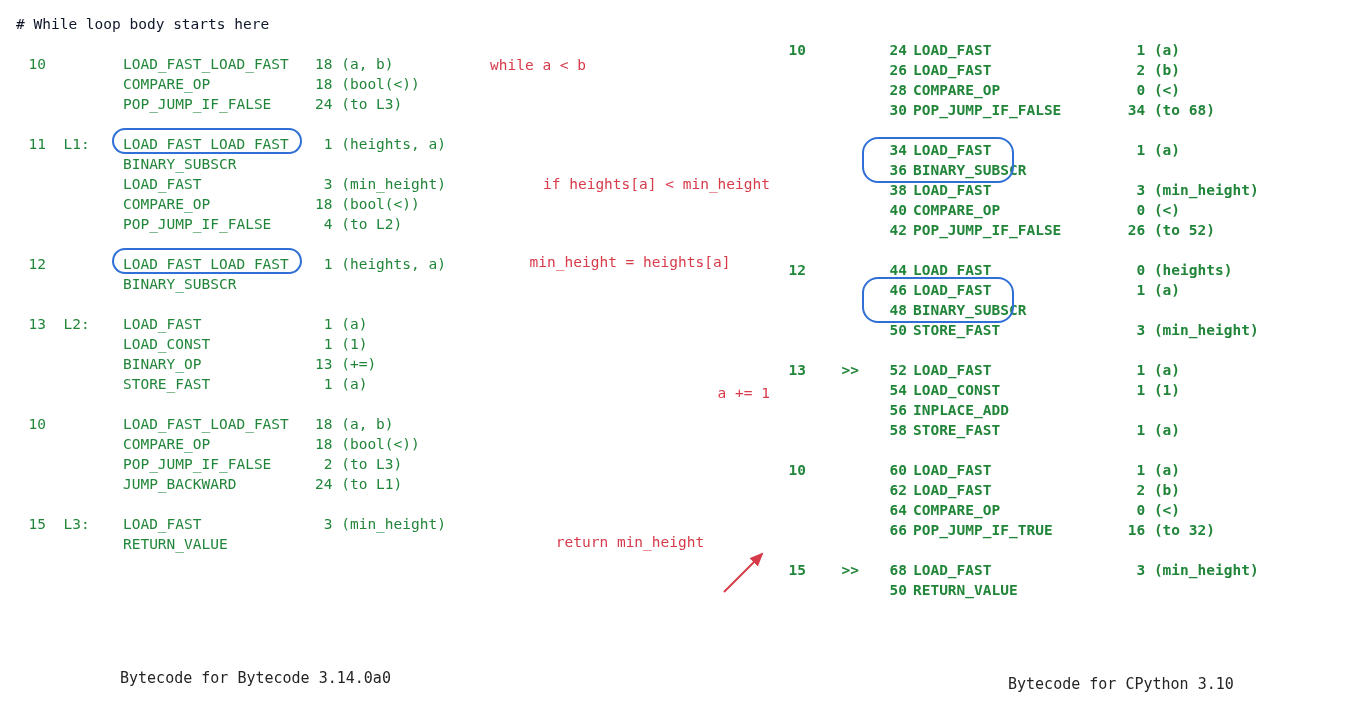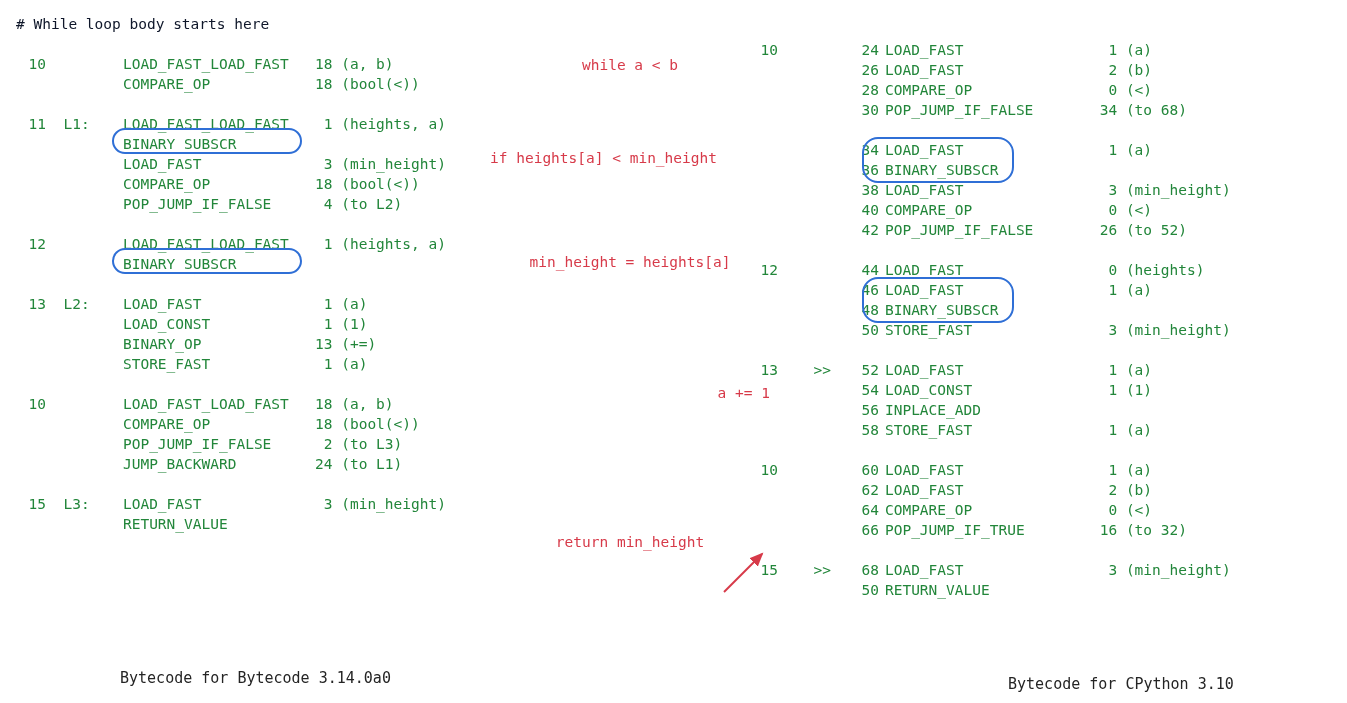--- a/index.html
+++ b/index.html
@@ -30,21 +30,22 @@
   }
   #mid-block {
     position: absolute;
     top: 14px;
     left: 490px;
     width: 280px;
   }
   #right-block {
     position: absolute;
     top: 40px;
-    left: 748px;
+    left: 776px;
+    font-weight: bold;
   }
   .opname { display:inline-block; min-width:170px; }
   .ln   { display:inline-block; width:30px; text-align:right; }
   .lbl  { display:inline-block; width:42px; text-align:right; }
   .arg  { }
   .mark { display:inline-block; width:36px; text-align:center; }
   .off  { display:inline-block; width:30px; text-align:right; margin-right:6px;}
   .argR { display:inline-block; min-width:24px; text-align:right; margin-left:6px;}
   .argT {}
   .circle {
@@ -66,20 +67,21 @@
 </style>
 </head>
 <body>
 
 <div id="left-block">
   <div class="row cmt"># While loop body starts here</div>
   <div class="gap"></div>
   <div id="left-rows">
       <div class="row g"><span class="ln"> 10</span>  <span class="lbl">      </span>  <span class="opname">LOAD_FAST_LOAD_FAST   </span><span class="arg">18 (a, b)</span></div>
       <div class="row g"><span class="ln">   </span>  <span class="lbl">      </span>  <span class="opname">COMPARE_OP            </span><span class="arg">18 (bool(&lt;))</span></div>
+      <div class="row g"><span class="ln">   </span>  <span class="lbl">      </span>  <span class="opname">POP_JUMP_IF_FALSE     </span><span class="arg">24 (to L3)</span></div>
       <div class="gap"></div>
       <div class="row g"><span class="ln"> 11</span>  <span class="lbl">L1:   </span>  <span class="opname">LOAD_FAST_LOAD_FAST   </span><span class="arg"> 1 (heights, a)</span></div>
       <div class="row g"><span class="ln">   </span>  <span class="lbl">      </span>  <span class="opname">BINARY_SUBSCR         </span><span class="arg"></span></div>
       <div class="row g"><span class="ln">   </span>  <span class="lbl">      </span>  <span class="opname">LOAD_FAST             </span><span class="arg"> 3 (min_height)</span></div>
       <div class="row g"><span class="ln">   </span>  <span class="lbl">      </span>  <span class="opname">COMPARE_OP            </span><span class="arg">18 (bool(&lt;))</span></div>
       <div class="row g"><span class="ln">   </span>  <span class="lbl">      </span>  <span class="opname">POP_JUMP_IF_FALSE     </span><span class="arg"> 4 (to L2)</span></div>
       <div class="gap"></div>
       <div class="row g"><span class="ln"> 12</span>  <span class="lbl">      </span>  <span class="opname">LOAD_FAST_LOAD_FAST   </span><span class="arg"> 1 (heights, a)</span></div>
       <div class="row g"><span class="ln">   </span>  <span class="lbl">      </span>  <span class="opname">BINARY_SUBSCR         </span><span class="arg"></span></div>
       <div class="gap"></div>
@@ -92,22 +94,22 @@
       <div class="row g"><span class="ln">   </span>  <span class="lbl">      </span>  <span class="opname">COMPARE_OP            </span><span class="arg">18 (bool(&lt;))</span></div>
       <div class="row g"><span class="ln">   </span>  <span class="lbl">      </span>  <span class="opname">POP_JUMP_IF_FALSE     </span><span class="arg"> 2 (to L3)</span></div>
       <div class="row g"><span class="ln">   </span>  <span class="lbl">      </span>  <span class="opname">JUMP_BACKWARD         </span><span class="arg">24 (to L1)</span></div>
       <div class="gap"></div>
       <div class="row g"><span class="ln"> 15</span>  <span class="lbl">L3:   </span>  <span class="opname">LOAD_FAST             </span><span class="arg"> 3 (min_height)</span></div>
       <div class="row g"><span class="ln">   </span>  <span class="lbl">      </span>  <span class="opname">RETURN_VALUE          </span><span class="arg"></span></div>
     </div>
 </div>
 
 <div id="mid-block">
-    <div class="row r" style="position: absolute; top: 41px; width: 280px; text-align: center;">while a &lt; b</div>
-    <div class="row r" style="position: absolute; top: 134px; width: 280px; text-align: left;">if heights[a] &lt; min_height</div>
+    <div class="row r" style="position: absolute; top: 41px; width: 280px; text-align: left;">while a &lt; b</div>
+    <div class="row r" style="position: absolute; top: 160px; width: 280px; text-align: right;">if heights[a] &lt; min_height</div>
     <div class="row r" style="position: absolute; top: 238px; width: 280px; text-align: center;">min_height = heights[a]</div>
     <div class="row r" style="position: absolute; top: 369px; width: 280px; text-align: right;">a += 1</div>
     <div class="row r" style="position: absolute; top: 518px; width: 280px; text-align: center;">return min_height</div>
   </div>
 
 <div id="right-block">
   <div id="right-rows">
       <div class="row g"><span class="ln"> 10</span>   <span class="mark"></span> <span class="off"> 24</span><span class="opname" style="min-width:200px">LOAD_FAST           </span><span class="argR">  1</span> <span class="argT">(a)</span></div>
       <div class="row g"><span class="ln">   </span>   <span class="mark"></span> <span class="off"> 26</span><span class="opname" style="min-width:200px">LOAD_FAST           </span><span class="argR">  2</span> <span class="argT">(b)</span></div>
       <div class="row g"><span class="ln">   </span>   <span class="mark"></span> <span class="off"> 28</span><span class="opname" style="min-width:200px">COMPARE_OP          </span><span class="argR">  0</span> <span class="argT">(&lt;)</span></div>

